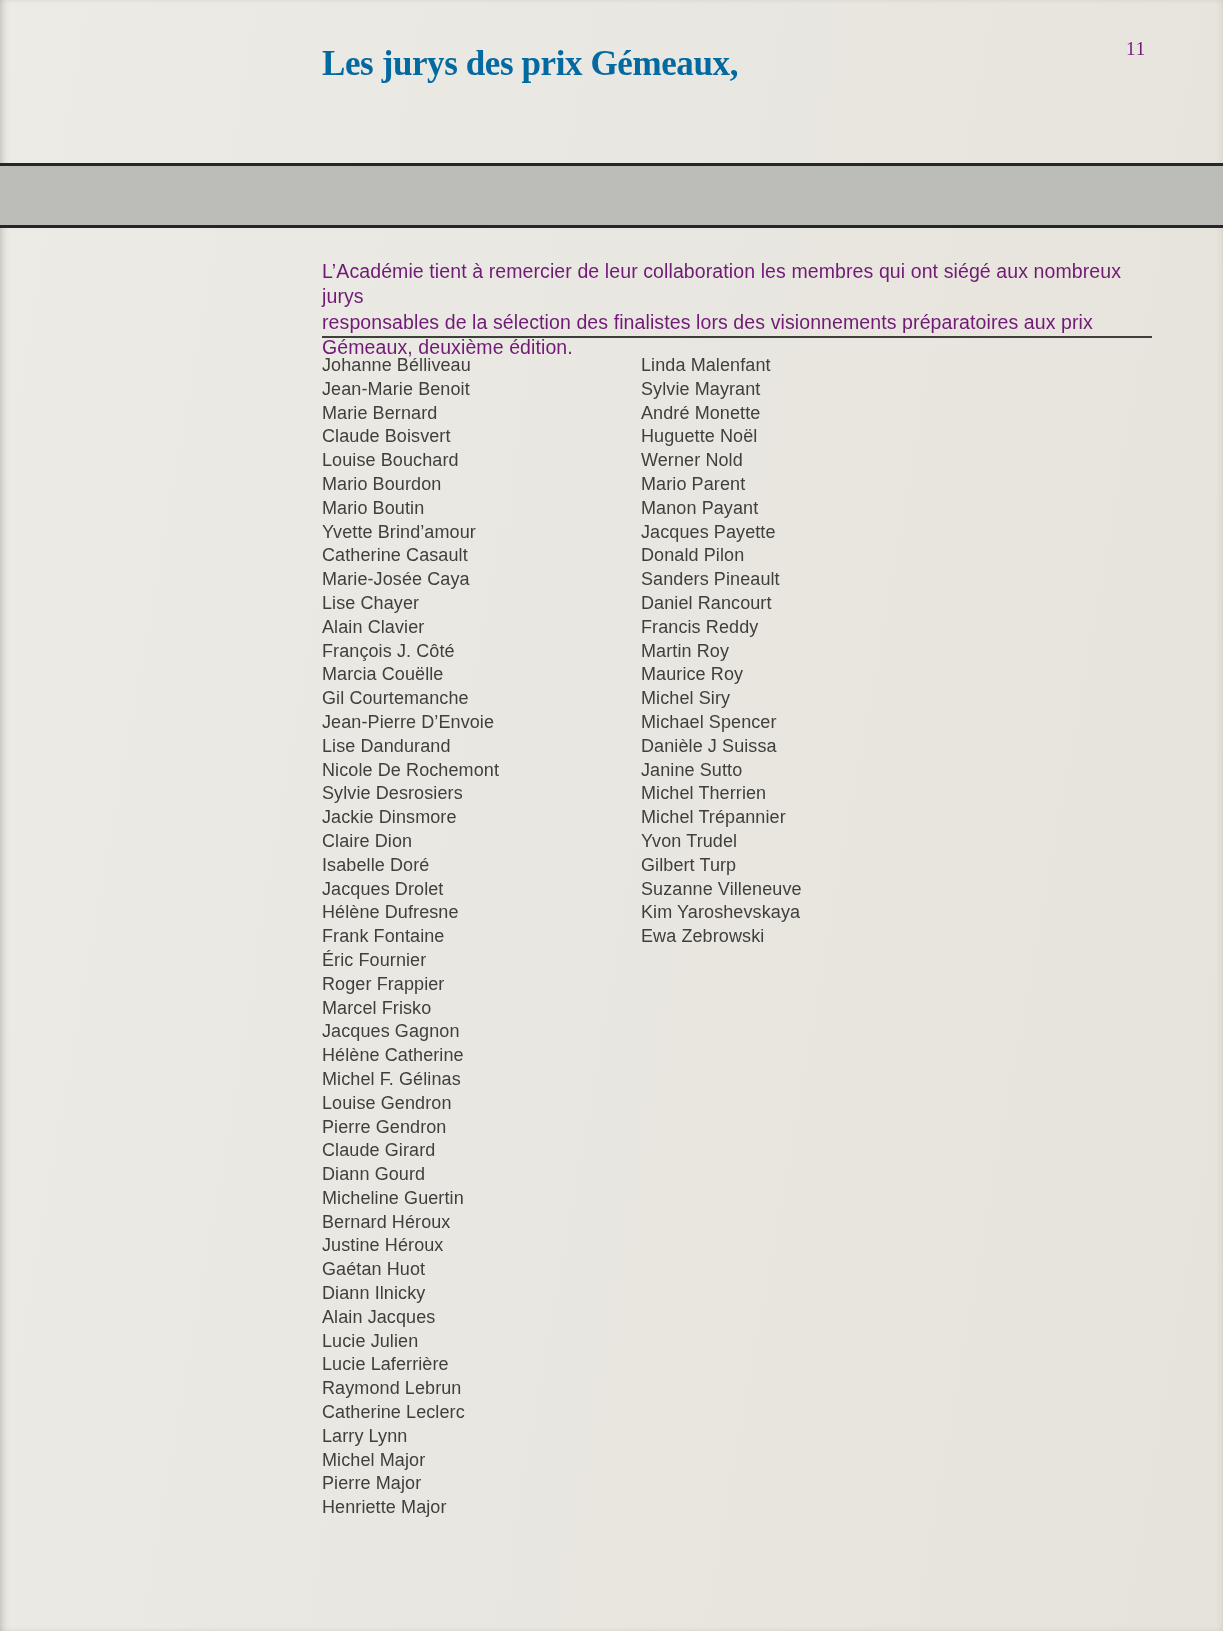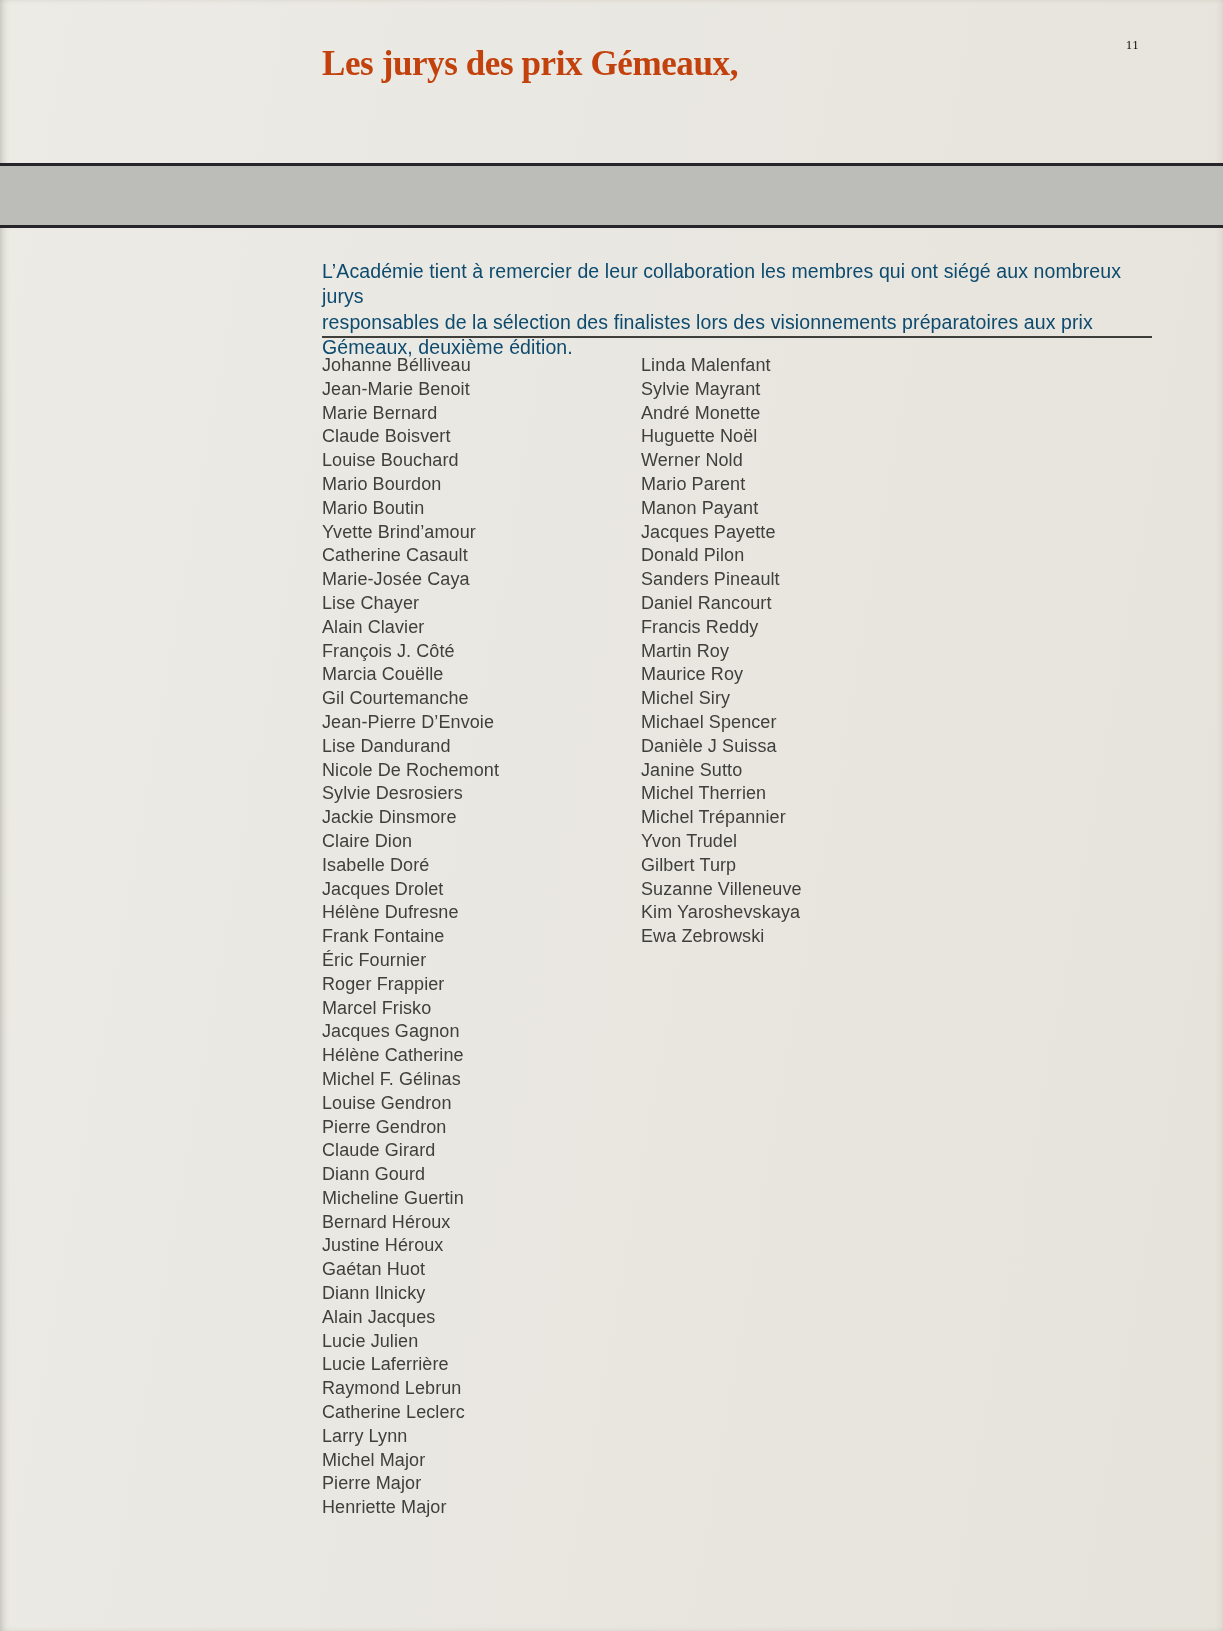--- a/index.html
+++ b/index.html
@@ -10,42 +10,42 @@
   }
   
   .paper-shade {
     position:absolute; inset:0; pointer-events:none;
     box-shadow: inset 6px 0 10px -6px rgba(90,88,80,.45), inset -4px 0 8px -5px rgba(120,115,100,.25);
   }
   .page-title {
     position:absolute; left:322px; top:20px;
     font-family:"Liberation Serif", serif; font-weight:700;
     font-size:35px; line-height:42px; letter-spacing:-0.4px;
-    color:#c2410c;
+    color:#0369a1;
   }
   .page-number {
     position:absolute; left:1126px; top:38px;
     font-family:"Liberation Serif", serif;
-    font-size:12px; color:#000000; letter-spacing:1px;
+    font-size:19px; color:#701a75; letter-spacing:1px;
   }
   .halftone-band {
     position:absolute; left:0; top:163px; width:1223px; height:65px;
     box-sizing:border-box;
     border-top:3px solid #26262a; border-bottom:3px solid #26262a;
     background-color:#bcbcb8;
     background-image:
       radial-gradient(#8f8f8b 22%, rgba(0,0,0,0) 24%),
       radial-gradient(#8f8f8b 22%, rgba(0,0,0,0) 24%);
     background-size:4px 4px;
     background-position:0 0, 2px 2px;
   }
   .intro-paragraph {
     position:absolute; left:322px; top:239px; width:820px;
     font-size:19.5px; line-height:25.6px; letter-spacing:0.1px;
-    color:#0c4a6e; white-space:pre-line;
+    color:#701a75; white-space:pre-line;
   }
   .divider-rule {
     position:absolute; left:322px; top:336px; width:830px; height:2px;
     background:#3e3e3a;
   }
   .jury-columns {
     position:absolute; left:322px; top:354px; display:flex;gap:32px;
   }
   .jury-column-left { width:287px; }
   .jury-column-right { width:330px; }

